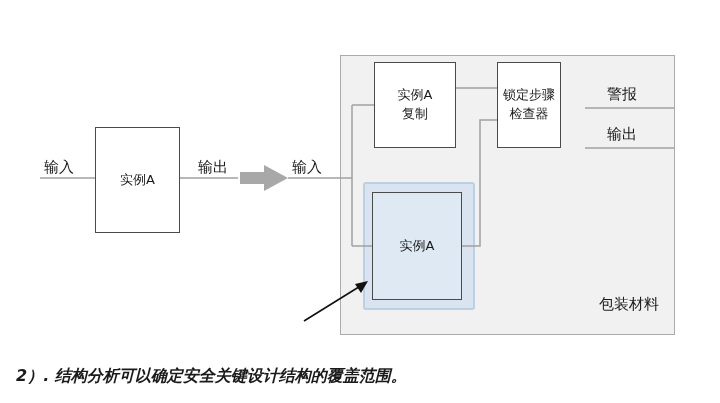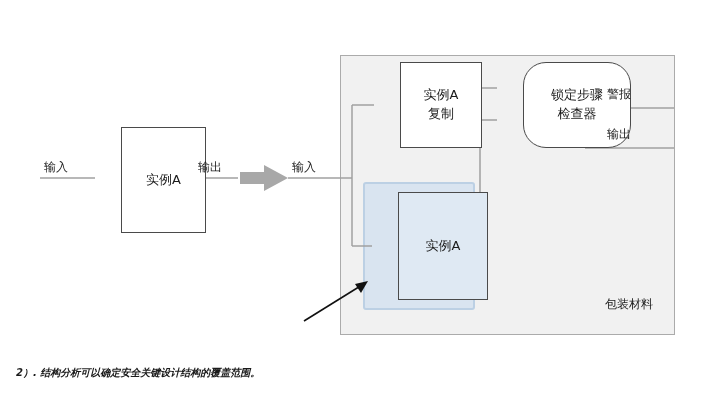--- a/index.html
+++ b/index.html
@@ -44,21 +44,20 @@
     position: absolute;
     background: #ffffff;
     border: 1px solid var(--box-border, #4a4a4a);
     display: flex;
     align-items: center;
     justify-content: center;
     text-align: center;
     font-size: 13px;
     line-height: 1.45;
     box-sizing: border-box;
-    margin-left: 26px;
   }
   .container-box {
     position: absolute;
     left: 340px; top: 55px;
     width: 335px; height: 280px;
     background: var(--container-fill, #f1f1f1);
     border: 1px solid var(--container-border, #ababab);
     box-sizing: border-box;
   }
   .highlight-halo {
@@ -78,25 +77,25 @@
   .left-instance {
     left: 95px; top: 127px;
     width: 85px; height: 106px;
   }
   .copy-box {
     left: 374px; top: 62px;
     width: 82px; height: 86px;
   }
   .checker-box {
     left: 497px; top: 62px;
-    width: 108px; height: 86px; border-radius: 23px;
+    width: 64px; height: 86px;
   }
   .lbl {
     position: absolute;
-    font-size: 12px;
+    font-size: 15px;
     line-height: 17px;
     white-space: nowrap;
   }
   .prelines { white-space: pre-line; }
   .lbl-input-left   { left: 44px;  top: 159px; }
   .lbl-output-left  { left: 198px; top: 159px; }
   .lbl-input-right  { left: 292px; top: 159px; }
   .lbl-alarm        { left: 607px; top: 86px; }
   .lbl-output-right { left: 607px; top: 126px; }
   .lbl-wrapper {
@@ -109,21 +108,21 @@
     left: 128px; top: 298px;
     width: 168px;
     font-size: 13px;
     line-height: 18px;
     text-align: center;
     white-space: pre-line;
   }
   .caption {
     position: absolute;
     left: 16px; top: 366px;
-    font-size: 10px;
+    font-size: 16px;
     font-style: italic;
     font-weight: 600;
     white-space: nowrap;
   }
 </style>
 </head>
 <body>
 
 <div class="canvas">
 

